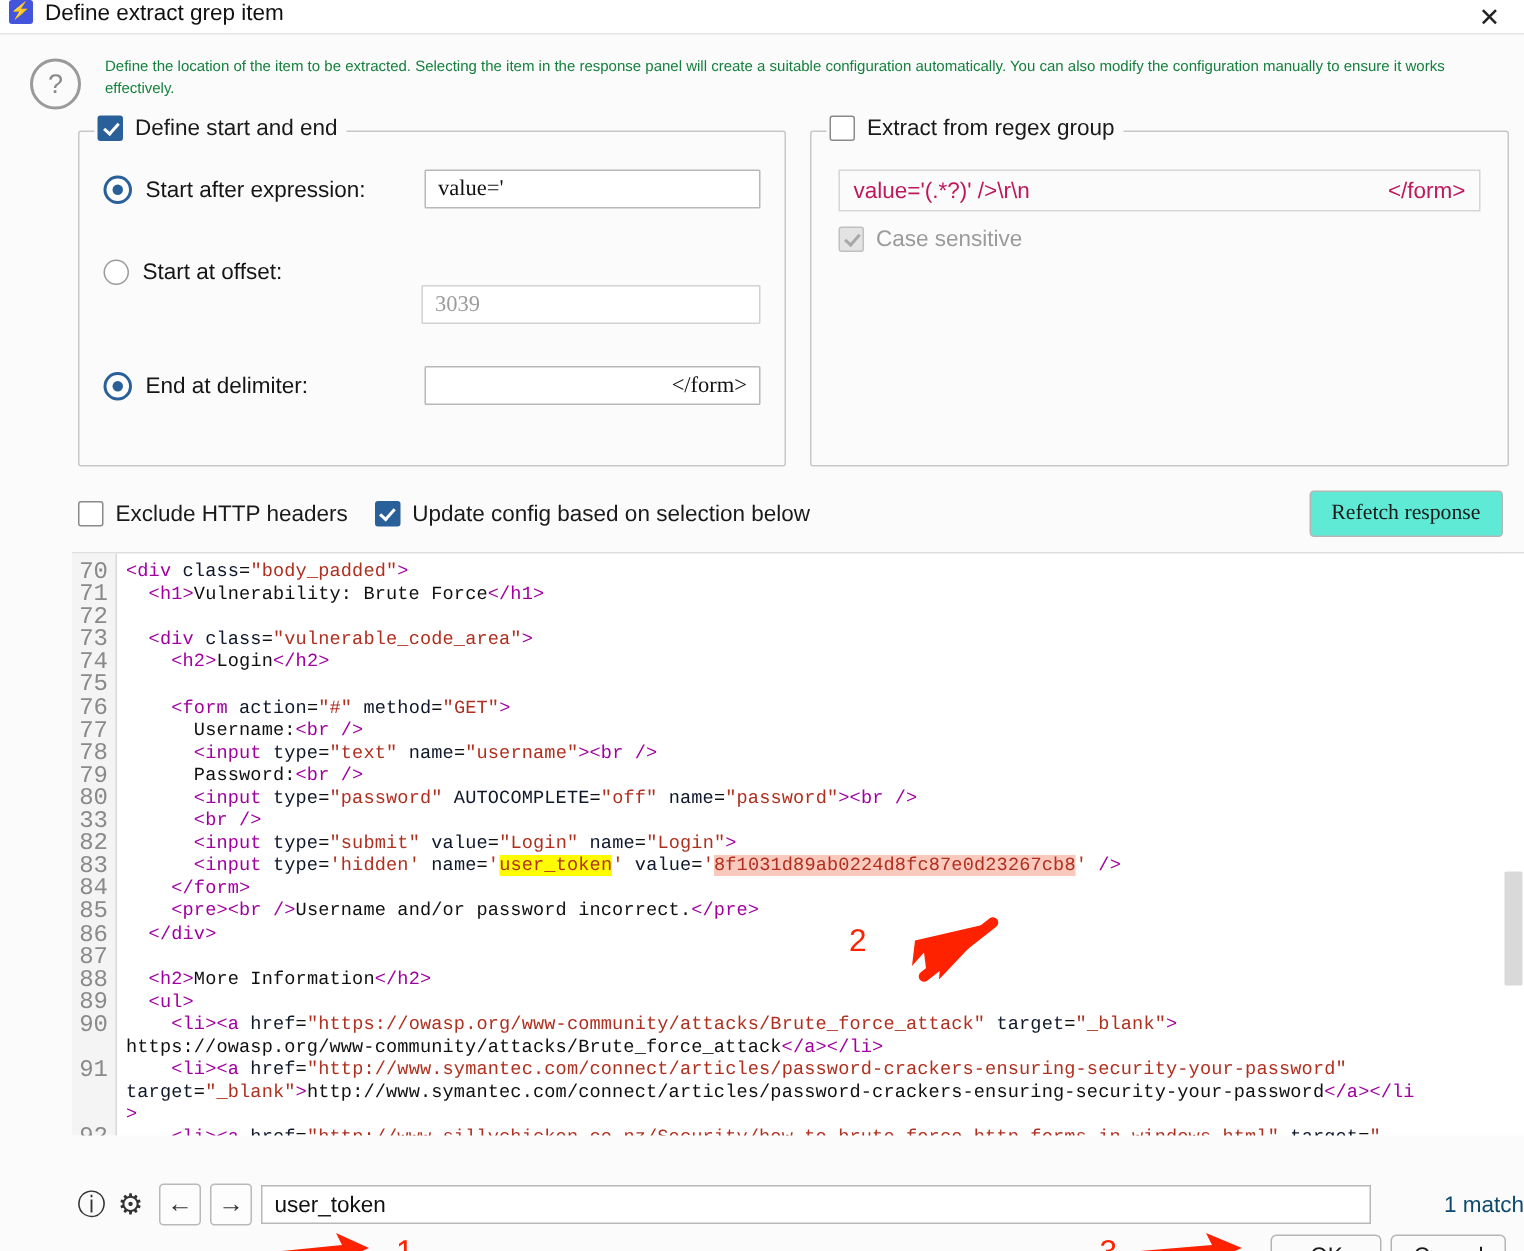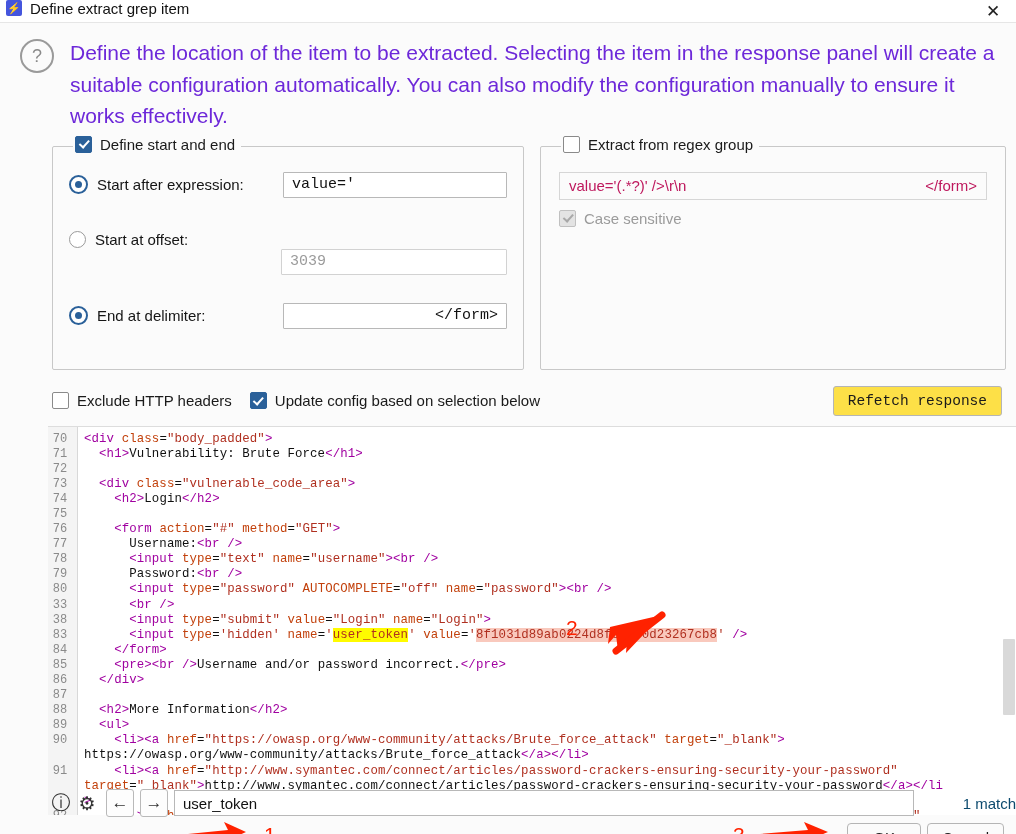--- a/index.html
+++ b/index.html
@@ -79,41 +79,41 @@
     border-radius: 50%;
     flex: 0 0 auto;
     color: #8a8a8a;
     font-size: 18px;
     display: flex; align-items: center; justify-content: center;
     margin-top: 2px;
   }
   .intro-text {
     margin-left: 16px;
     line-height: 1.5;
-    font-size: 21px;
-    color: #6d28d9;
+    font-size: 10px;
+    color: #15803d;
     max-width: 950px;
   }
 
   
   .groups-row {
     display: flex;
     margin: 14px 14px 0 52px;
     gap: 16px;
   }
   .groupbox {
     border: 1px solid #c8c8c8;
     border-radius: 2px;
     position: relative;
     background: #fbfbfb;
   }
   .groupbox > .legend {
     position: absolute;
     top: -11px;
-    left: 20px;
+    left: 10px;
     background: #fbfbfb;
     padding: 0 6px 0 2px;
     display: flex;
     align-items: center;
     font-size: 15px;
     white-space: nowrap;
   }
   #gb-start { width: 470px; height: 222px; }
   #gb-regex { width: 464px; height: 222px; }
 
@@ -181,21 +181,21 @@
   .opt-label {
     font-size: 15px;
     color: #151515;
     width: 186px;
     flex: 0 0 auto;
   }
   .txt {
     height: 26px;
     border: 1px solid #b8b8b8;
     background: #ffffff;
-    font-family: Liberation Mono, monospace;
+    font-family: Liberation Serif, serif;
     font-size: 15px;
     color: #111111;
     padding: 0 8px;
     box-sizing: border-box;
     display: flex;
     align-items: center;
     border-radius: 1px;
   }
   .txt.ph { color: #9b9b9b; margin-top: 44px; }
   .txt.right { justify-content: flex-end; }
@@ -229,67 +229,67 @@
   
   .mid-row {
     display: flex;
     align-items: center;
     margin: 16px 14px 0 52px;
   }
   .mid-row .lab { font-size: 15px; margin-right: 18px; }
   .refetch-btn {
     margin-left: auto;
     border: 1px solid #b5b5b5;
-    background: #fde047;
+    background: #5eead4;
     border-radius: 3px;
     font-size: 14.5px;
     padding: 6px 14px;
     color: #1a1a1a;
     cursor: pointer;
-    font-family: Liberation Mono, monospace;
+    font-family: Liberation Serif, serif;
   }
 
   
   .code-wrap {
     margin: 10px 0 0 48px;
     width: 968px;
     height: 388px;
     background: #ffffff;
     border-top: 1px solid #dddddd;
     position: relative;
     overflow: hidden;
     display: flex;
   }
   .gutter {
     width: 30px;
     flex: 0 0 auto;
     background: #f4f4f4;
     border-right: 1px solid #d8d8d8;
     font-family: "Liberation Mono", monospace;
-    font-size: 12px;
+    font-size: 16px;
     color: #8a8a8a;
-    text-align: center;
+    text-align: right;
     padding: 5px 5px 0 0;
     box-sizing: border-box;
     line-height: 15.1px;
   }
   .gutter div { height: 15.1px; }
   .code {
     flex: 1 1 auto;
     font-family: "Liberation Mono", monospace;
     font-size: 12.4px;
     line-height: 15.1px;
     padding: 5px 0 0 6px;
     color: #101010;
     white-space: pre-wrap;
     word-break: break-all;
     letter-spacing: 0.1px;
   }
   .tag  { color: #a000a0; }
-  .attr { color: #c2410c; }
+  .attr { color: #0f172a; }
   .val  { color: #b03020; }
   .hl-y { background: #fffb00; }
   .hl-p { background: #f9c9bd; }
 
   .vscroll {
     position: absolute;
     right: 0; top: 0;
     width: 14px; height: 100%;
     background: #ffffff;
   }
@@ -459,21 +459,21 @@
       <div>72</div>
       <div>73</div>
       <div>74</div>
       <div>75</div>
       <div>76</div>
       <div>77</div>
       <div>78</div>
       <div>79</div>
       <div>80</div>
       <div>33</div>
-      <div>38</div>
+      <div>82</div>
       <div>83</div>
       <div>84</div>
       <div>85</div>
       <div>86</div>
       <div>87</div>
       <div>88</div>
       <div>89</div>
       <div>90</div>
       <div></div>
       <div>91</div>

